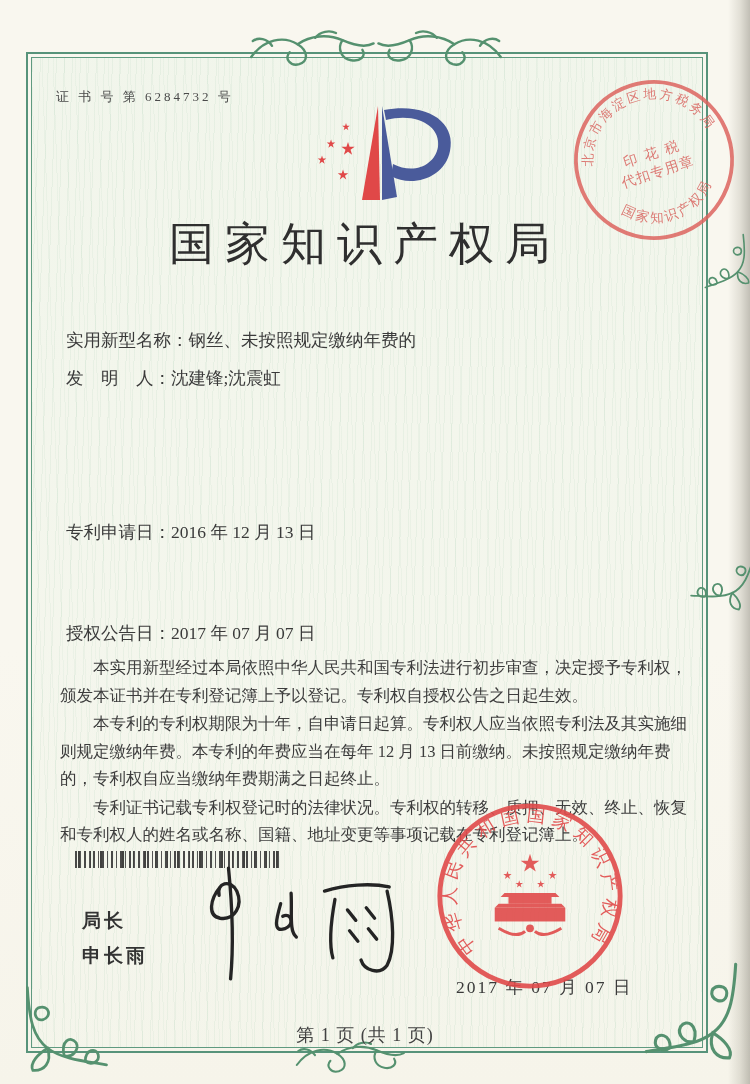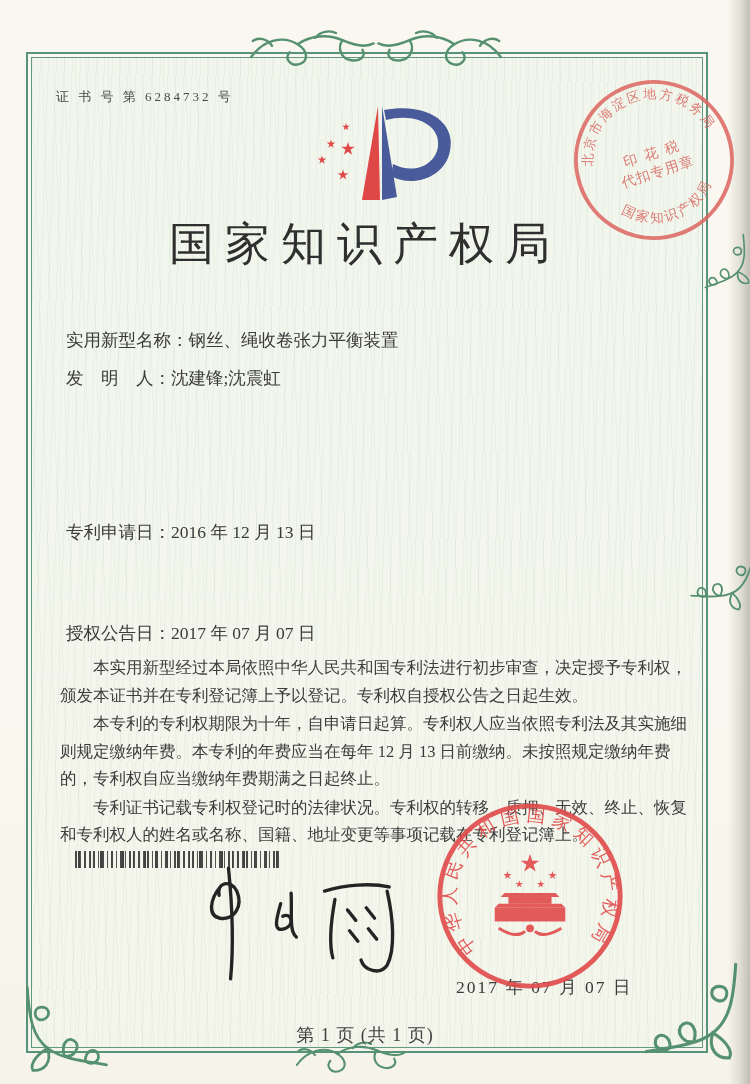--- a/index.html
+++ b/index.html
@@ -124,33 +124,37 @@
     </text>
     <text font-size="13.5" letter-spacing="2" fill="#d96560" font-family="Liberation Serif, DejaVu Serif, serif">
       <textPath href="#taxBottom">国家知识产权局</textPath>
     </text>
     <text x="0" y="-2" text-anchor="middle" font-size="14" letter-spacing="2" fill="#d96560">印 花 税</text>
     <text x="0" y="17" text-anchor="middle" font-size="14" letter-spacing="1" fill="#d96560">代扣专用章</text>
   </svg>
 
   <div class="title">国家知识产权局</div>
 
-  <div class="field f0"><span>实用新型名称：</span><span>钢丝、绳收卷张力平衡装置</span></div>
+  <div class="field f0"><span>实用新型名称：</span><span>钢丝、未按照规定缴纳年费的</span></div>
   <div class="field f1"><span>发　明　人：</span><span>沈建锋;沈震虹</span></div>
   <div class="field f3"><span>专利申请日：</span><span>2016 年 12 月 13 日</span></div>
   <div class="field f5"><span>授权公告日：</span><span>2017 年 07 月 07 日</span></div>
 
   <div class="body-text">
     <p>本实用新型经过本局依照中华人民共和国专利法进行初步审查，决定授予专利权，颁发本证书并在专利登记簿上予以登记。专利权自授权公告之日起生效。</p>
     <p>本专利的专利权期限为十年，自申请日起算。专利权人应当依照专利法及其实施细则规定缴纳年费。本专利的年费应当在每年 12 月 13 日前缴纳。未按照规定缴纳年费的，专利权自应当缴纳年费期满之日起终止。</p>
     <p>专利证书记载专利权登记时的法律状况。专利权的转移、质押、无效、终止、恢复和专利权人的姓名或名称、国籍、地址变更等事项记载在专利登记簿上。</p>
   </div>
 
   <div class="barcode"></div>
 
+  <div class="director">
+    <div>局长</div>
+    <div>申长雨</div>
+  </div>
 
   <svg class="signature" width="225" height="120" viewBox="0 0 210 115">
     <g fill="none" stroke="#242424" stroke-width="3.2" stroke-linecap="round">
       <path d="M28,22 C18,34 16,50 28,52 C42,54 50,40 44,26 C38,14 24,18 27,30"></path>
       <path d="M36,4 C39,34 41,78 38,110"></path>
       <path d="M86,38 C82,52 78,66 90,62 C100,58 96,46 88,50"></path>
       <path d="M96,28 C97,48 94,64 101,70"></path>
       <path d="M128,26 C148,20 172,18 190,22"></path>
       <path d="M138,34 C134,56 132,76 136,90"></path>
       <path d="M188,26 C194,52 196,82 188,97 C181,107 166,102 163,92"></path>

